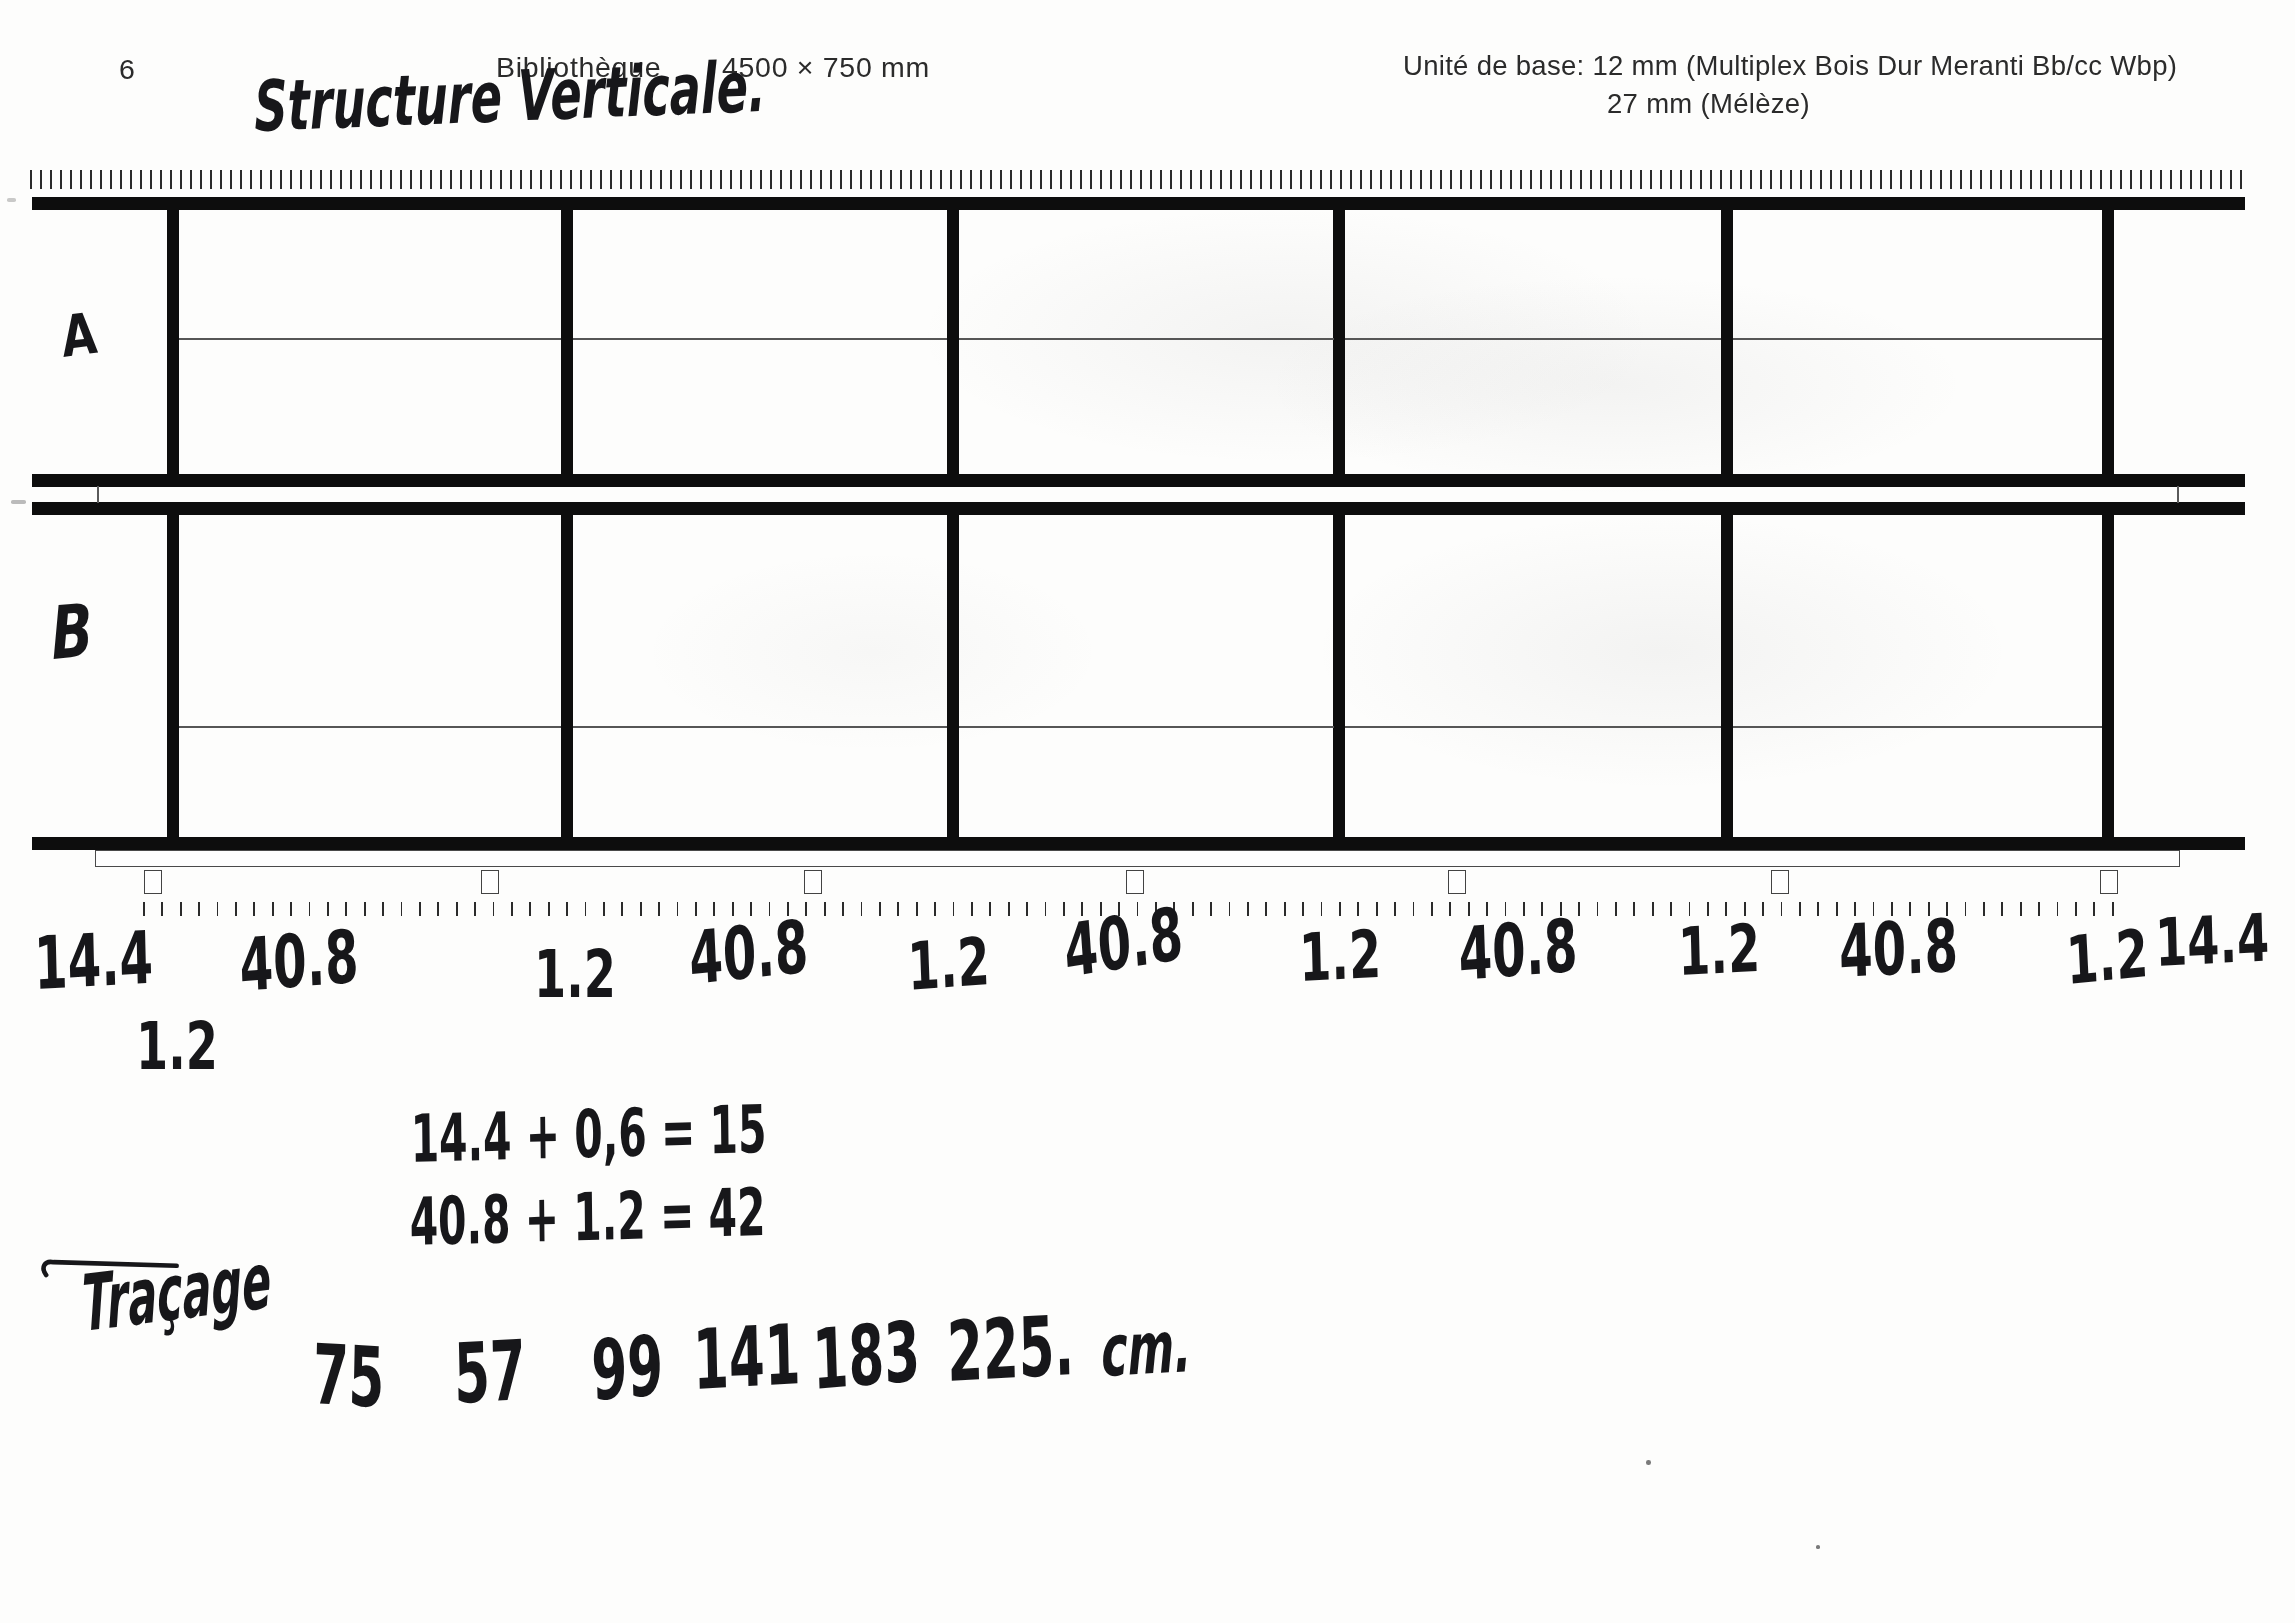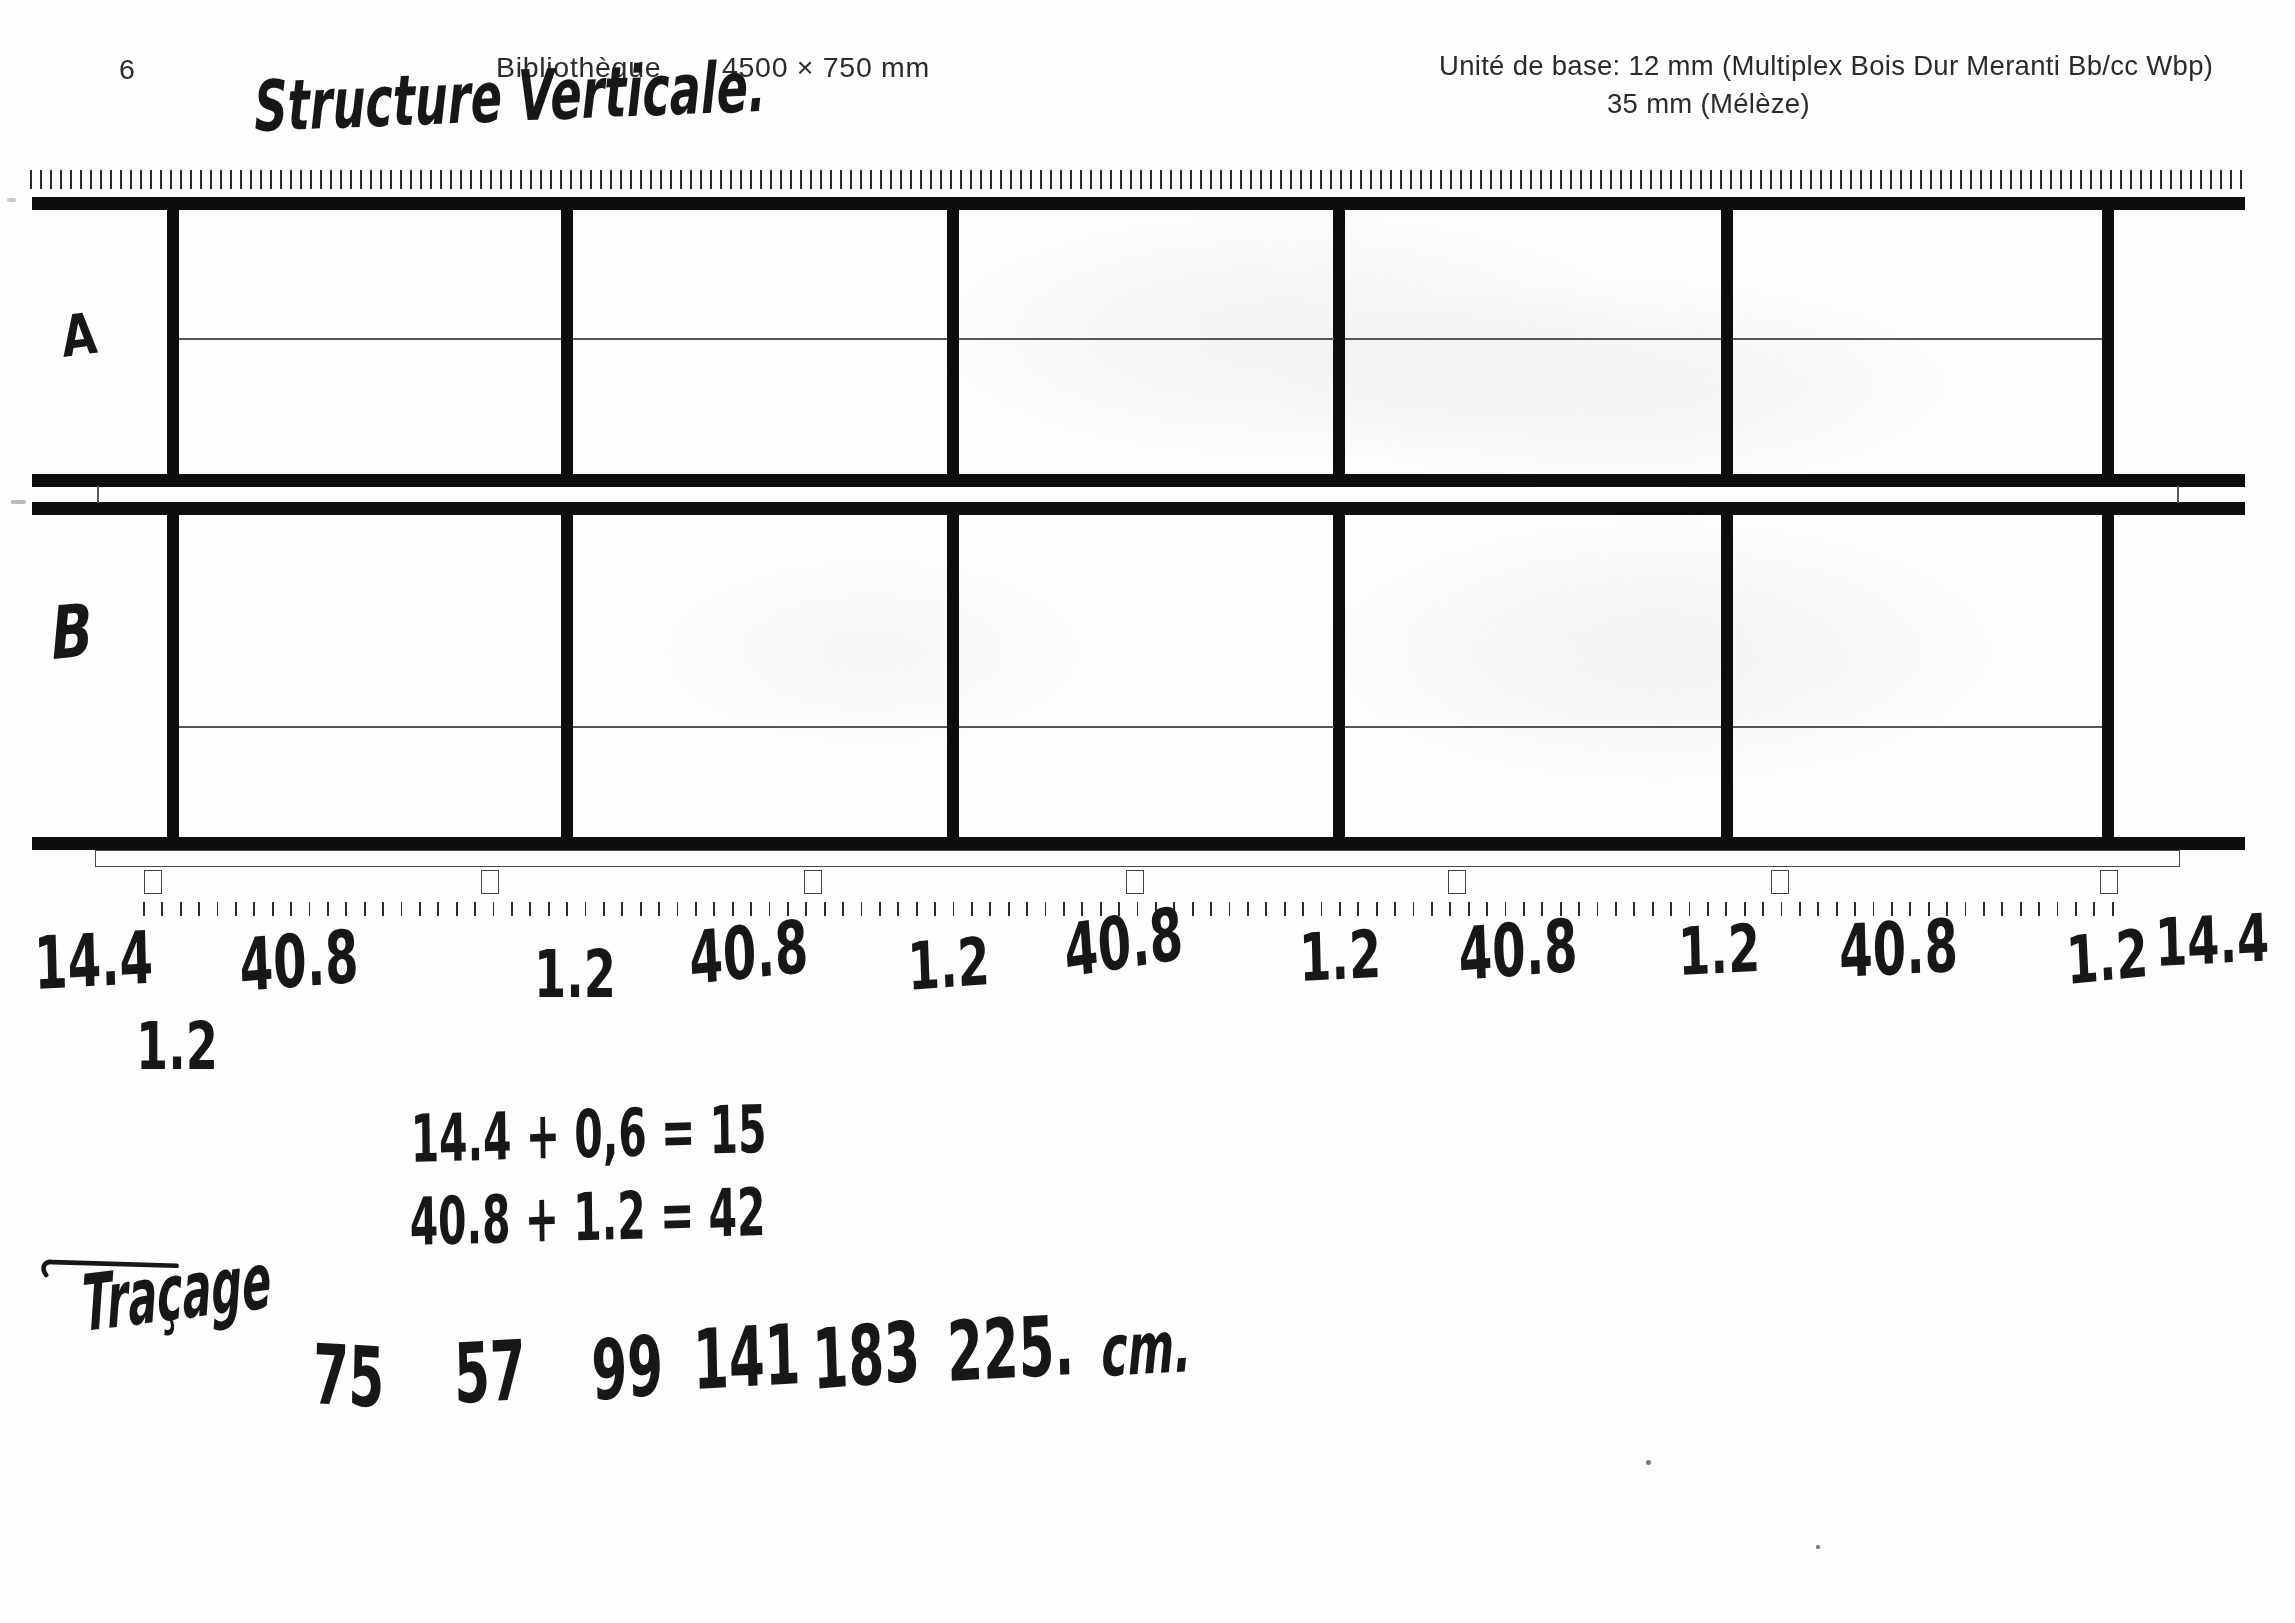--- a/index.html
+++ b/index.html
@@ -39,22 +39,22 @@
   .speck{position:absolute;background:#7a7a7a;border-radius:50%;}
 </style>
 </head>
 <body>
 
 <div id="page">
 
   <div class="printed" style="left:119px;top:53px;">6</div>
   <div class="printed" style="left:496px;top:51px;">Bibliothèque</div>
   <div class="printed" style="left:722px;top:51px;">4500 × 750 mm</div>
-  <div class="printed" style="left:1403px;top:50px;font-size:27.5px;letter-spacing:0.3px;margin-left:36px;">Unité de base: 12 mm (Multiplex Bois Dur Meranti Bb/cc Wbp)</div>
-  <div class="printed" style="left:1607px;top:88px;font-size:27.5px;letter-spacing:0.3px;">35 mm (Mélèze)</div>
+  <div class="printed" style="left:1403px;top:50px;font-size:27.5px;letter-spacing:0.3px;">Unité de base: 12 mm (Multiplex Bois Dur Meranti Bb/cc Wbp)</div>
+  <div class="printed" style="left:1607px;top:88px;font-size:27.5px;letter-spacing:0.3px;">27 mm (Mélèze)</div>
 
   <div class="hand hand-word" style="left:255px;top:72px;font-size:70px;transform:scaleX(.66) rotate(-1.5deg);">Structure Verticale.</div>
 
   <div class="ruler ruler-top"></div>
 
   <div class="blob" style="left:918px;top:207px;width:735px;height:257px;"></div>
   <div class="blob" style="left:1267px;top:275px;width:698px;height:220px;"></div>
   <div class="blob" style="left:1313px;top:514px;width:698px;height:275px;"></div>
   <div class="blob" style="left:643px;top:551px;width:459px;height:202px;opacity:.6;"></div>
 

